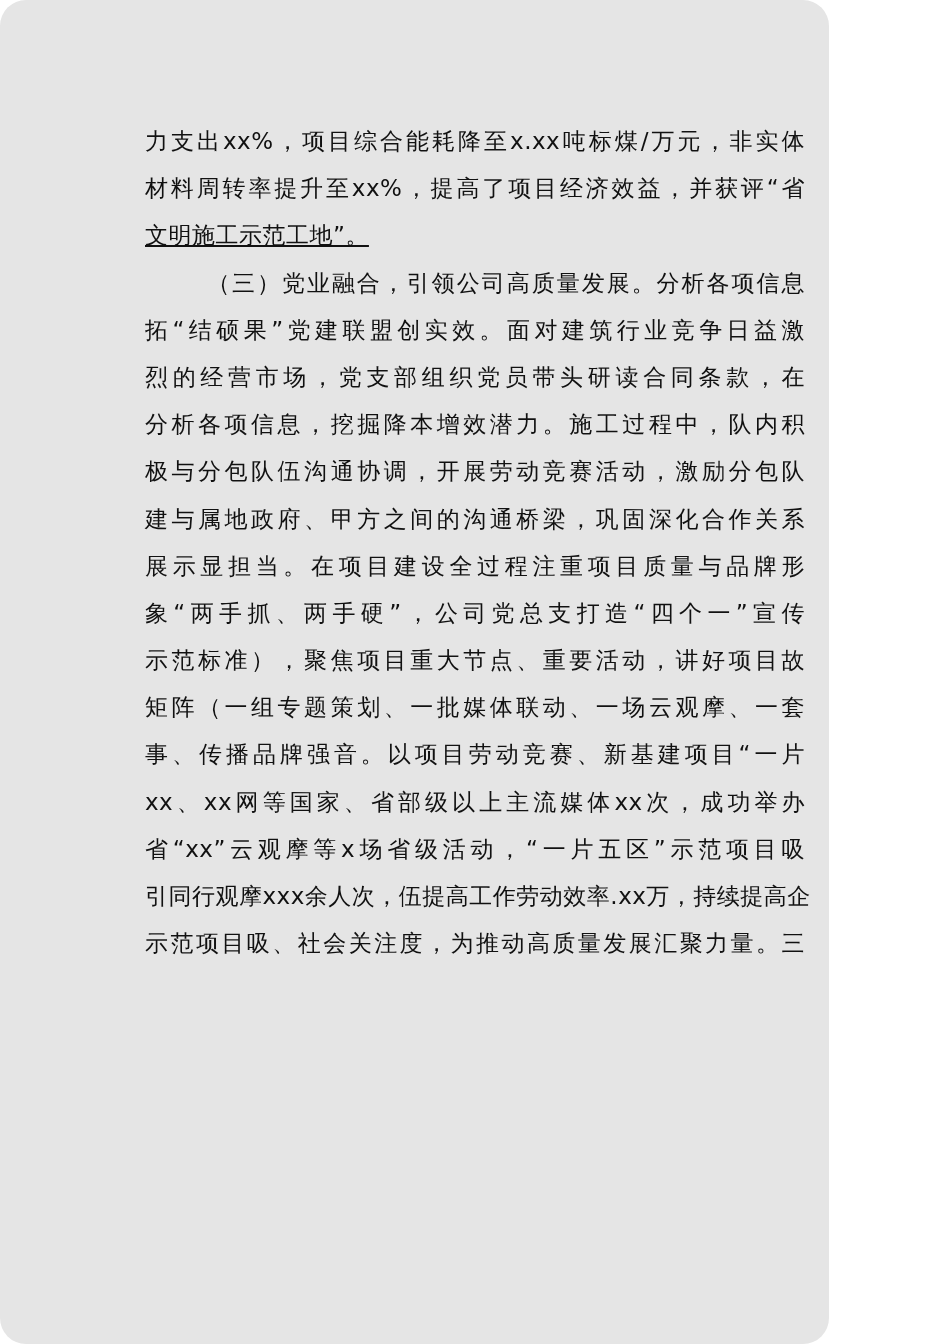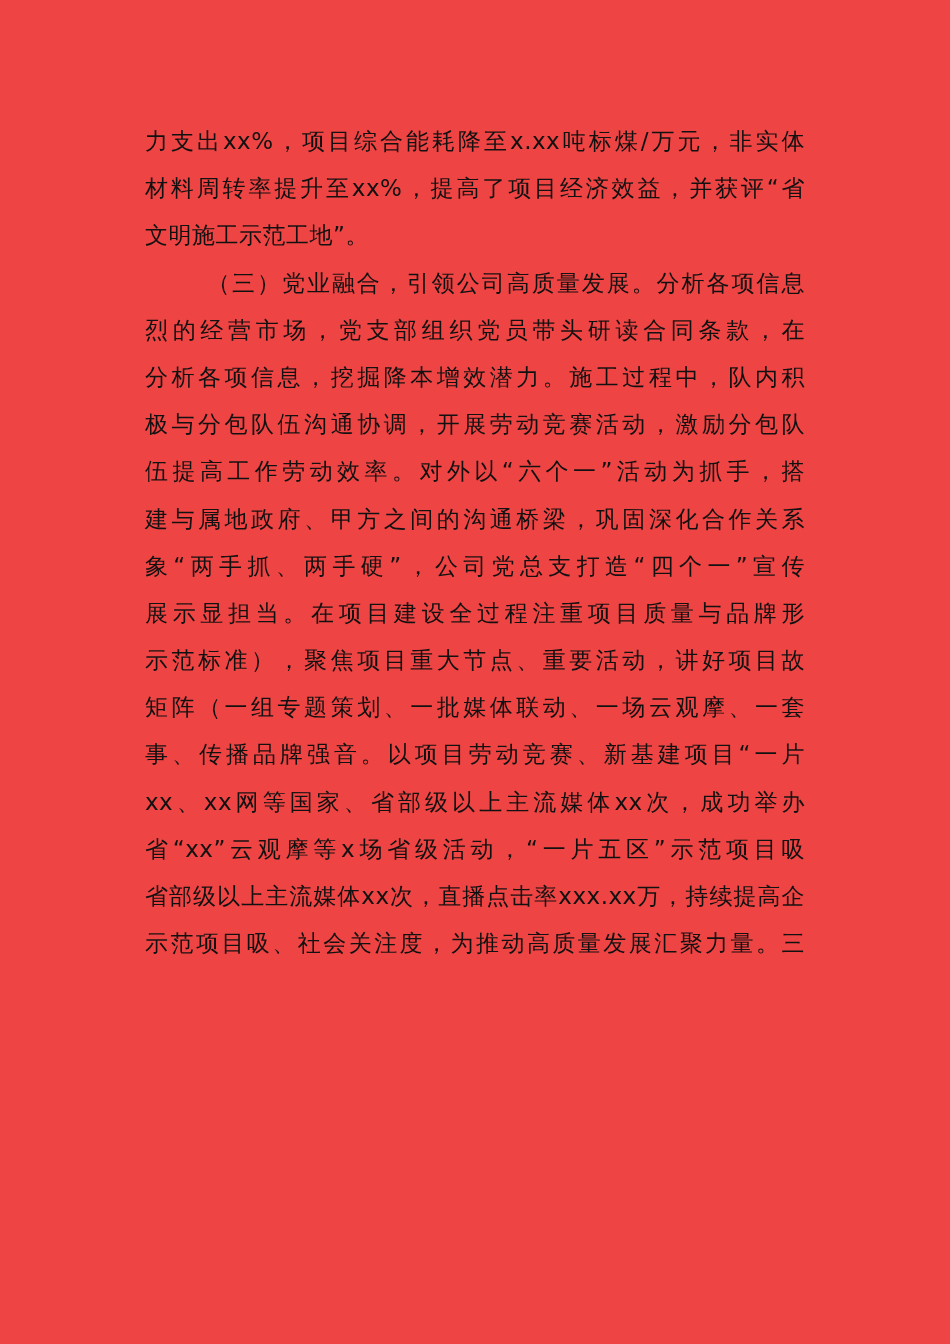--- a/index.html
+++ b/index.html
@@ -1,44 +1,44 @@
 <!DOCTYPE html>
 <html><head>
   <meta charset="utf-8">
   <style>
     html, body { margin: 0; padding: 0; background: #ffffff; }
     body { width: 950px; height: 1344px; position: relative; overflow: hidden; }
-    .page { position: absolute; left: 0; top: 0; width: 950px; height: 1344px; background: #ef4444; }
+    .page { position: absolute; left: 0; top: 0; width: 829px; height: 1344px; background: #e5e5e5; border-radius: 26px; }
     .text-block { position: absolute; left: 145px; top: 118px; width: 660px; }
     .line {
       height: 47.2px; line-height: 47.2px;
       font-family: "DejaVu Sans", sans-serif; font-size: 23px; color: #111111;
       white-space: nowrap; text-align: justify; text-align-last: justify;
       letter-spacing: 0.5px;
     }
-    .line.last { text-align-last: left; }
+    .line.last { text-align-last: left; text-decoration: underline; }
     .line.indent { padding-left: 62px; }
   </style>
 </head>
 <body>
 
 <div class="page">
   <div class="text-block">
     <div class="line">力支出xx%，项目综合能耗降至x.xx吨标煤/万元，非实体</div>
     <div class="line">材料周转率提升至xx%，提高了项目经济效益，并获评“省</div>
     <div class="line last">文明施工示范工地”。</div>
     <div class="line indent">（三）党业融合，引领公司高质量发展。分析各项信息</div>
+    <div class="line">拓“结硕果”党建联盟创实效。面对建筑行业竞争日益激</div>
     <div class="line">烈的经营市场，党支部组织党员带头研读合同条款，在</div>
     <div class="line">分析各项信息，挖掘降本增效潜力。施工过程中，队内积</div>
     <div class="line">极与分包队伍沟通协调，开展劳动竞赛活动，激励分包队</div>
-    <div class="line">伍提高工作劳动效率。对外以“六个一”活动为抓手，搭</div>
     <div class="line">建与属地政府、甲方之间的沟通桥梁，巩固深化合作关系</div>
+    <div class="line">展示显担当。在项目建设全过程注重项目质量与品牌形</div>
     <div class="line">象“两手抓、两手硬”，公司党总支打造“四个一”宣传</div>
-    <div class="line">展示显担当。在项目建设全过程注重项目质量与品牌形</div>
     <div class="line">示范标准），聚焦项目重大节点、重要活动，讲好项目故</div>
     <div class="line">矩阵（一组专题策划、一批媒体联动、一场云观摩、一套</div>
     <div class="line">事、传播品牌强音。以项目劳动竞赛、新基建项目“一片</div>
     <div class="line">xx、xx网等国家、省部级以上主流媒体xx次，成功举办</div>
     <div class="line">省“xx”云观摩等x场省级活动，“一片五区”示范项目吸</div>
-    <div class="line">省部级以上主流媒体xx次，直播点击率xxx.xx万，持续提高企</div>
+    <div class="line">引同行观摩xxx余人次，伍提高工作劳动效率.xx万，持续提高企</div>
     <div class="line">示范项目吸、社会关注度，为推动高质量发展汇聚力量。三</div>
   </div>
 </div>
 
 </body></html>

